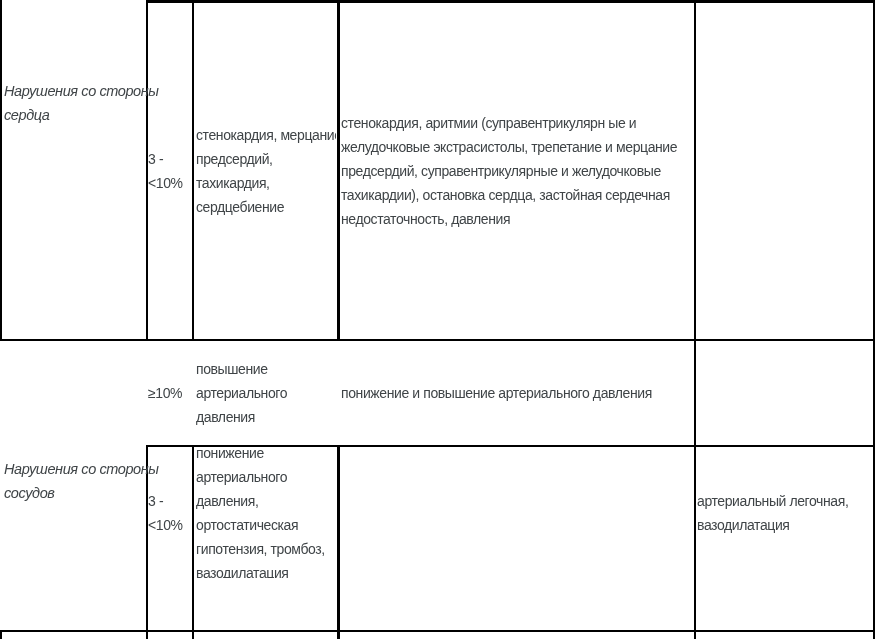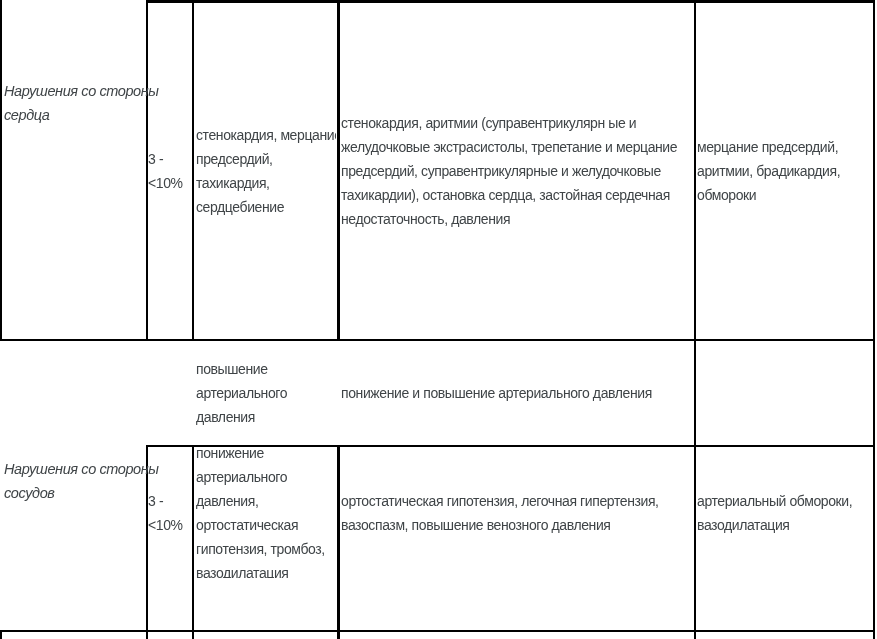--- a/index.html
+++ b/index.html
@@ -105,35 +105,31 @@
 &lt;10%</div>
   <div class="cell band-a col-r1">стенокардия, мерцание
 предсердий,
 тахикардия,
 сердцебиение</div>
   <div class="cell band-a col-r2">стенокардия, аритмии (суправентрикулярн ые и
 желудочковые экстрасистолы, трепетание и мерцание
 предсердий, суправентрикулярные и желудочковые
 тахикардии), остановка сердца, застойная сердечная
 недостаточность, давления</div>
-  <div class="cell band-a col-r3">мерцание предсердий,
-аритмии, брадикардия,
-обмороки</div>
 
+  <div class="cell band-b col-freq">≥10%</div>
   <div class="cell band-b col-r1">повышение
 артериального
 давления</div>
   <div class="cell band-b col-r2">понижение и повышение артериального давления</div>
 
   <div class="cell band-c col-freq">3 -
 &lt;10%</div>
   <div class="cell band-c col-r1">понижение
 артериального
 давления,
 ортостатическая
 гипотензия, тромбоз,
 вазодилатация</div>
-  <div class="cell band-c col-r2">ортостатическая гипотензия, легочная гипертензия,
-вазоспазм, повышение венозного давления</div>
-  <div class="cell band-c col-r3">артериальный обмороки,
+  <div class="cell band-c col-r3">артериальный легочная,
 вазодилатация</div>
 
 </div>
 
 </body></html>

